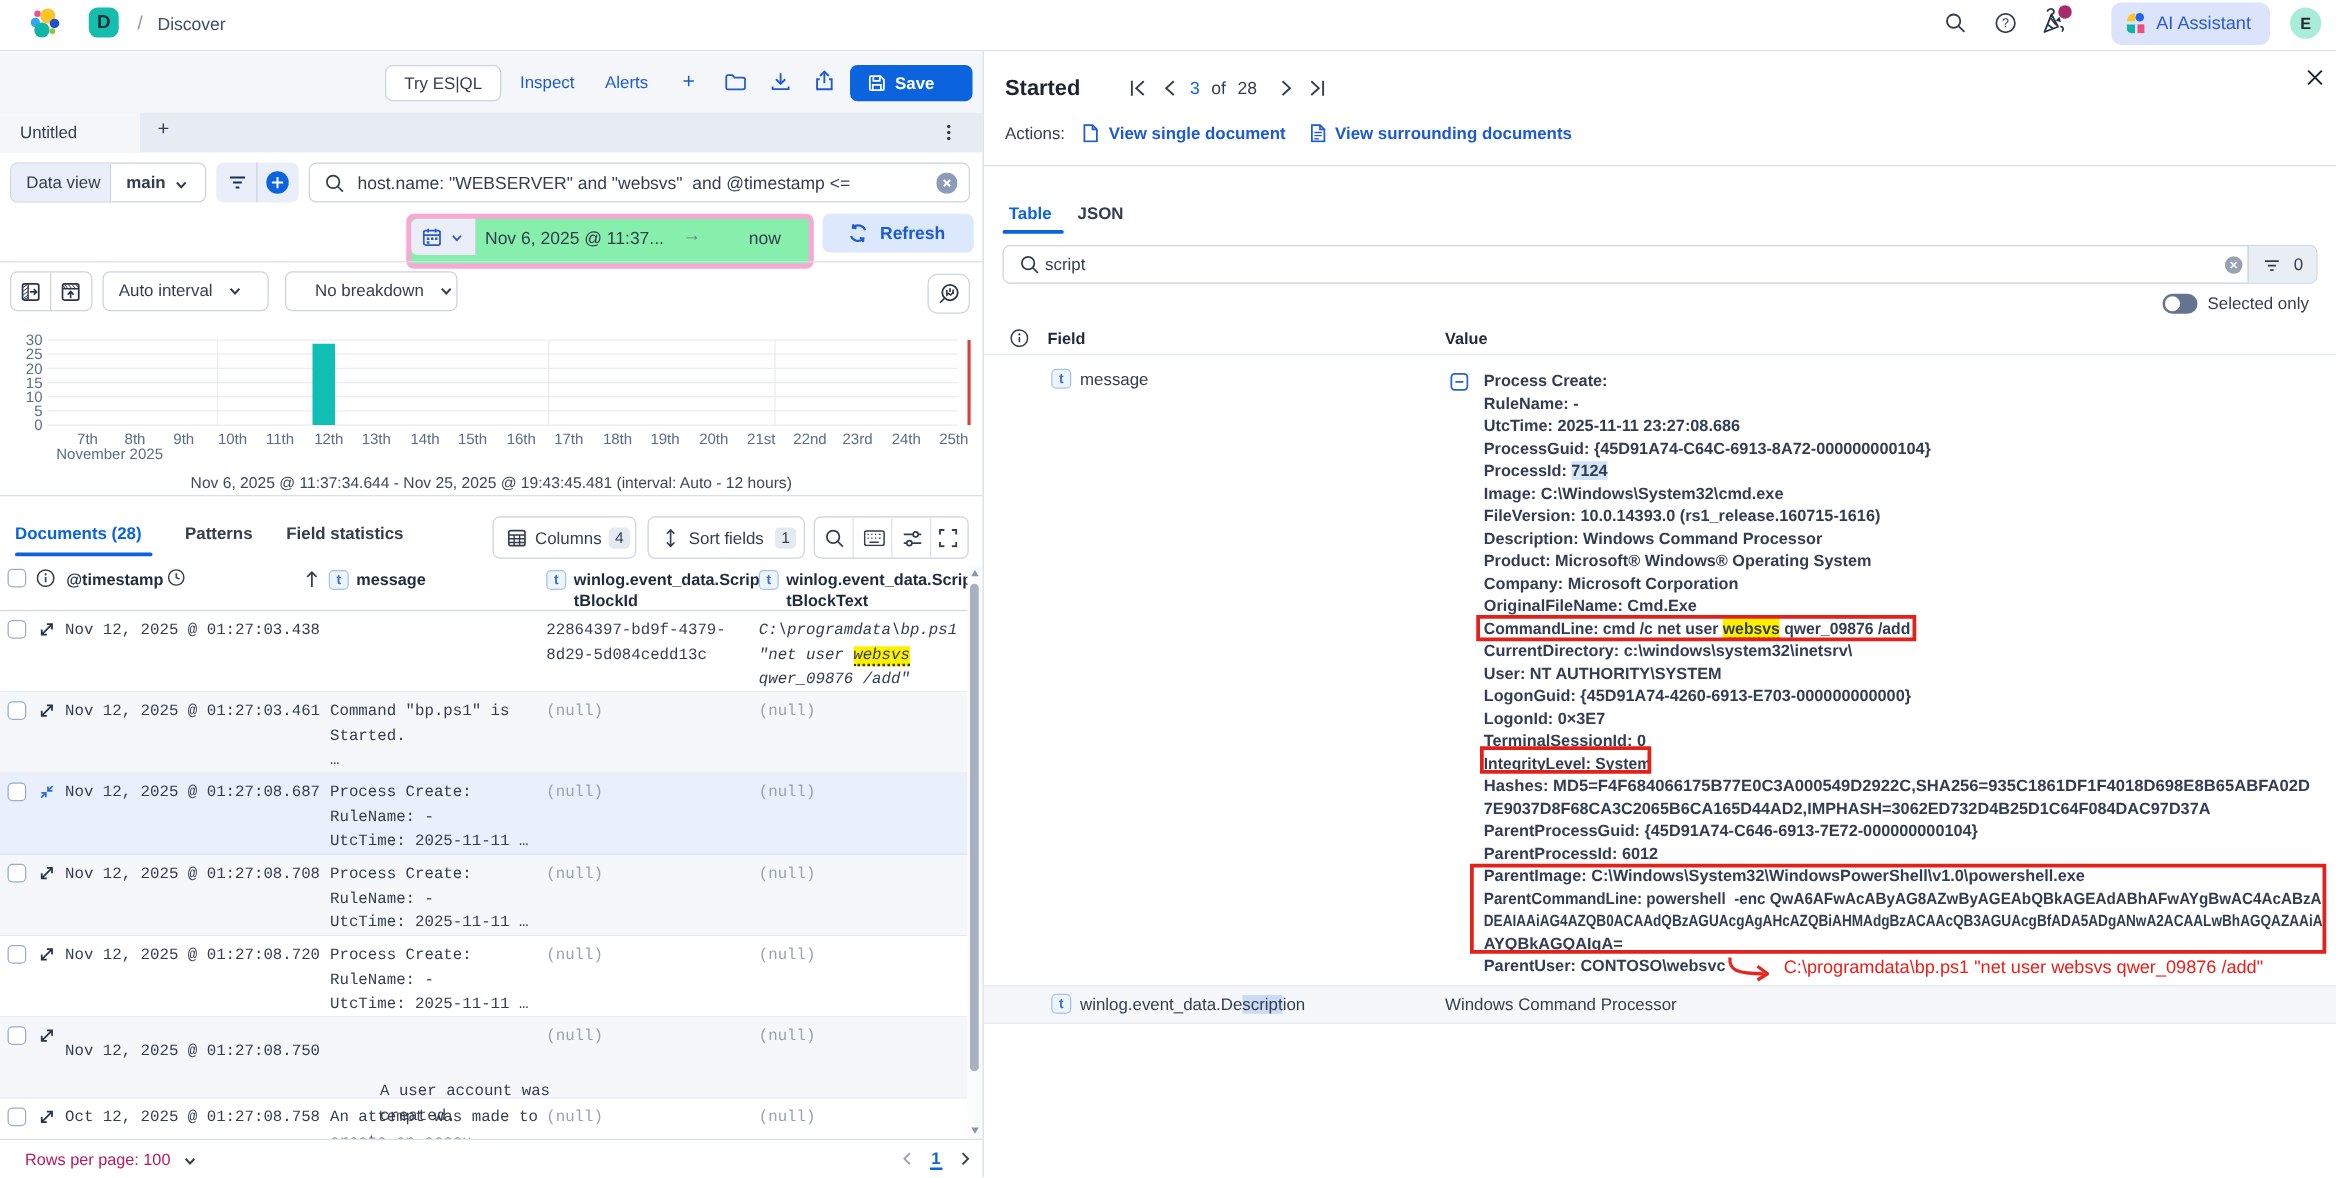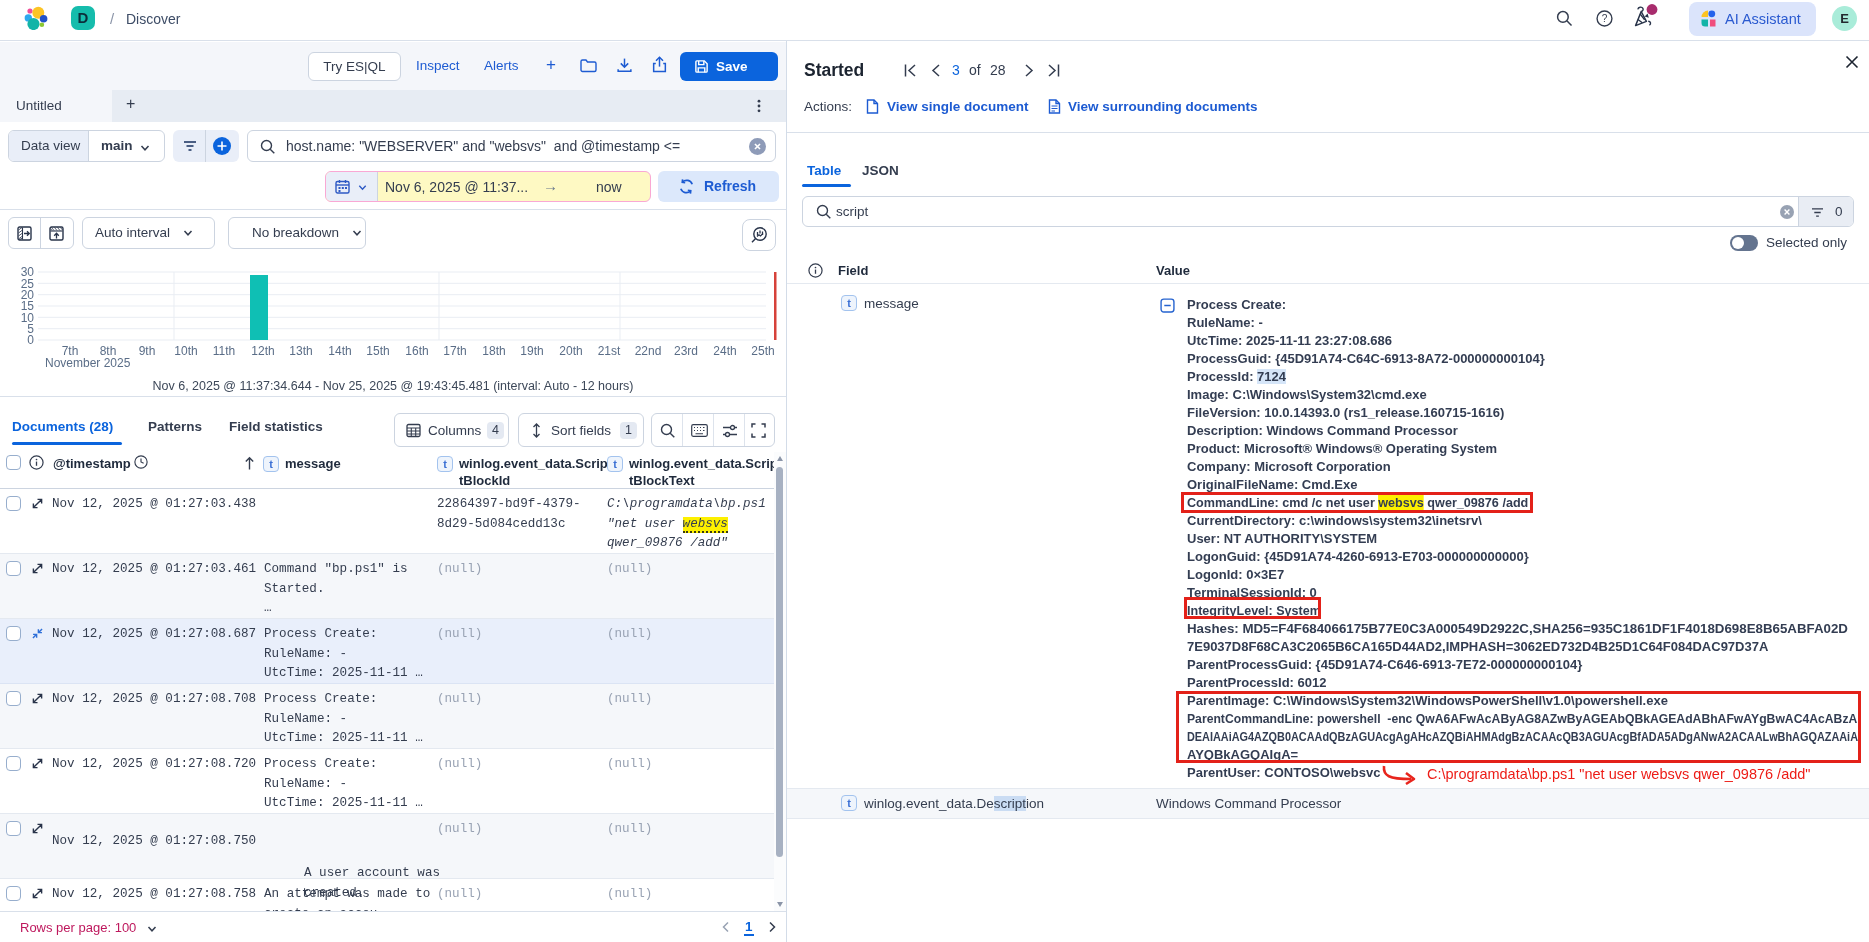--- a/index.html
+++ b/index.html
@@ -130,21 +130,21 @@
         <circle cx="6.5" cy="6.5" r="5" fill="none" stroke="#343d4f" stroke-width="1.4"></circle>
         <path d="M10.2 10.2 L14.3 14.3" stroke="#343d4f" stroke-width="1.4"></path>
       </svg>
     <div class="abs" style="left:38px;top:7px;font-size:14px;color:#343d4f;white-space:pre;">host.name: "WEBSERVER" and "websvs"  and @timestamp &lt;=</div>
     <svg class="abs" style="left:501px;top:7px" width="17" height="17" viewBox="0 0 16 16">
         <circle cx="8" cy="8" r="8" fill="#8e9bb8"></circle>
         <path d="M5.6 5.6 L10.4 10.4 M10.4 5.6 L5.6 10.4" stroke="#fff" stroke-width="1.5"></path>
       </svg>
   </div>
 
-  <div class="abs" style="left:325px;top:171px;width:326px;height:31px;border:1px solid #f9a8d4;border-radius:6px;background:#fef9c3;">
+  <div class="abs" style="left:325px;top:171px;width:326px;height:44px;border:4px solid #f9a8d4;border-radius:6px;background:#86efac;">
     <div class="abs" style="left:0;top:0;width:52px;height:29px;background:#e9eef8;border-right:1px solid #ccd4e0;border-radius:5px 0 0 5px;"></div>
     <svg class="abs" style="left:9px;top:7px" width="15" height="15" viewBox="0 0 15 15">
         <rect x="1" y="2.5" width="13" height="11.5" rx="1.5" fill="none" stroke="#2e5ac4" stroke-width="1.4"></rect>
         <path d="M1 6 L14 6" stroke="#2e5ac4" stroke-width="1.4"></path>
         <path d="M4.5 1 L4.5 4 M10.5 1 L10.5 4" stroke="#2e5ac4" stroke-width="1.4"></path>
         <rect x="3.5" y="8" width="2" height="2" fill="#2e5ac4"></rect>
         <rect x="6.8" y="8" width="2" height="2" fill="#2e5ac4"></rect>
         <rect x="10" y="8" width="2" height="2" fill="#2e5ac4"></rect>
         <rect x="3.5" y="11" width="2" height="2" fill="#2e5ac4"></rect>
       </svg>
@@ -391,21 +391,21 @@
   <div class="rowtx" style="left:264px;top:864px;margin-left:40px;">A user account was
 created.
 …</div>
   <div class="rowtx nul" style="left:437px;top:820px;">(null)</div>
   <div class="rowtx nul" style="left:607px;top:820px;">(null)</div>
 
   <div class="abs cb" style="left:6px;top:886px;"></div>
   <svg class="exi" style="left:31px;top:887px" width="13" height="13" viewBox="0 0 12 12">
       <path d="M2.5 9.5 L9.5 2.5 M6 2.2 L9.8 2.2 L9.8 6 M2.2 6 L2.2 9.8 L6 9.8" fill="none" stroke="#29344a" stroke-width="1.3"></path>
     </svg>
-  <div class="rowts" style="left:52px;top:885px;">Nov 12, 2025 @ 01:27:08.758</div>
+  <div class="rowts" style="left:52px;top:885px;">Oct 12, 2025 @ 01:27:08.758</div>
   <div class="abs" style="left:264px;top:885px;width:500px;height:26px;overflow:hidden;">
       <div class="rowtx" style="left:0;top:0;">An attempt was made to
 create an accou…</div>
     </div>
   <div class="rowtx nul" style="left:437px;top:885px;">(null)</div>
   <div class="rowtx nul" style="left:607px;top:885px;">(null)</div>
 
   <div class="abs" style="left:774px;top:452px;width:12px;height:459px;background:#fbfcfd;"></div>
   <svg class="abs" style="left:776px;top:455px" width="8" height="8" viewBox="0 0 8 8">
       <path d="M4 1 L7 6 L1 6 Z" fill="#8b95a8"></path>

